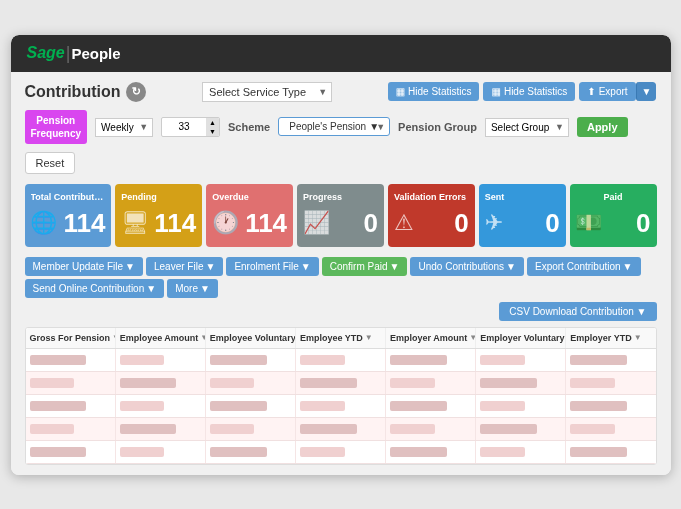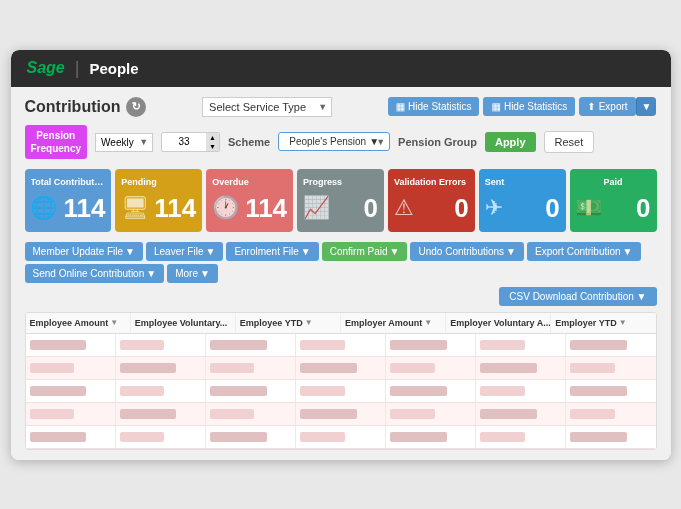--- a/index.html
+++ b/index.html
@@ -18,21 +18,21 @@
       border-radius: 8px;
       overflow: hidden;
       box-shadow: 0 2px 12px rgba(0,0,0,0.25);
     }
     
     .header {
       background: #2d2d2d;
       padding: 8px 16px;
       display: flex;
       align-items: center;
-      gap: 10px;
+      gap: 1px;
       border-radius: 8px 8px 0 0;
     }
     .logo-sage {
       color: #00b050;
       font-weight: bold;
       font-size: 16px;
       font-style: italic;
     }
     .header-divider {
       color: #666;
@@ -430,20 +430,25 @@
         </div>
       </div>
       <span class="scheme-label">Scheme</span>
       <div class="select-wrapper">
         <button class="btn-green-outline">
           <span>People's Pension</span>
           <span>▼</span>
         </button>
       </div>
       <span class="pension-group-label">Pension Group</span>
+      <div class="select-wrapper">
+        <select class="select-small">
+          <option>Select Group</option>
+        </select>
+      </div>
       <button class="btn-apply">Apply</button>
       <button class="btn-reset">Reset</button>
     </div>
 
     <div class="stats-row">
       <div class="stat-card card-blue">
         <div class="card-title">Total Contributing</div>
         <div class="card-body">
           <div class="card-icon">🌐</div>
           <div class="card-number">114</div>
@@ -529,20 +534,24 @@
     </div>
     <div class="action-row2">
       <button class="btn-csv">
         <span>CSV Download Contribution</span> <span>▼</span>
       </button>
     </div>
 
     <div class="table-container">
       <div class="table-header">
         <div class="th">
+          <span>Gross For Pension</span>
+          <span class="th-arrow">▼</span>
+        </div>
+        <div class="th">
           <span>Employee Amount</span>
           <span class="th-arrow">▼</span>
         </div>
         <div class="th">
           <span>Employee Voluntary...</span>
 
         </div>
         <div class="th">
           <span>Employee YTD</span>
           <span class="th-arrow">▼</span>

